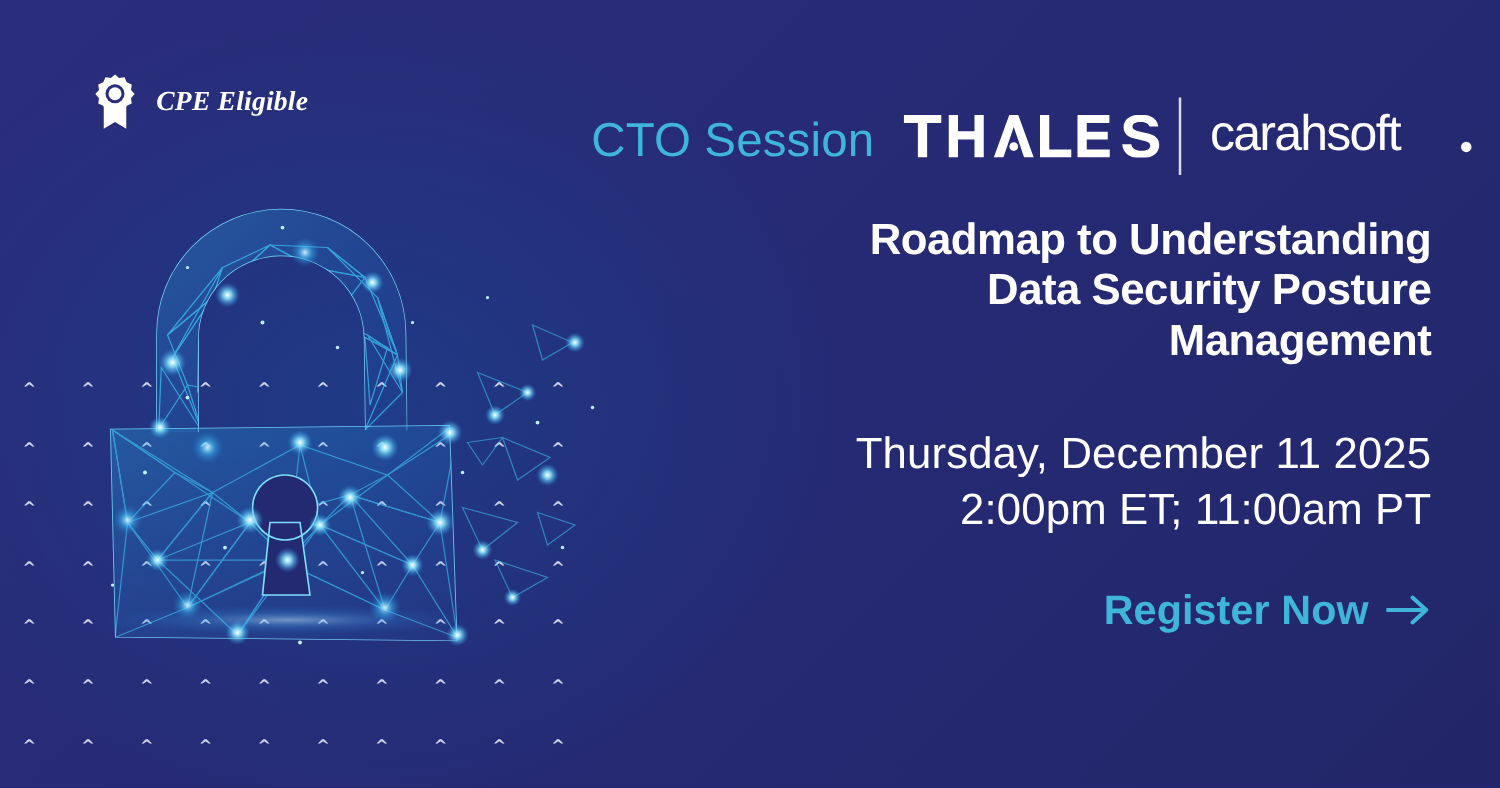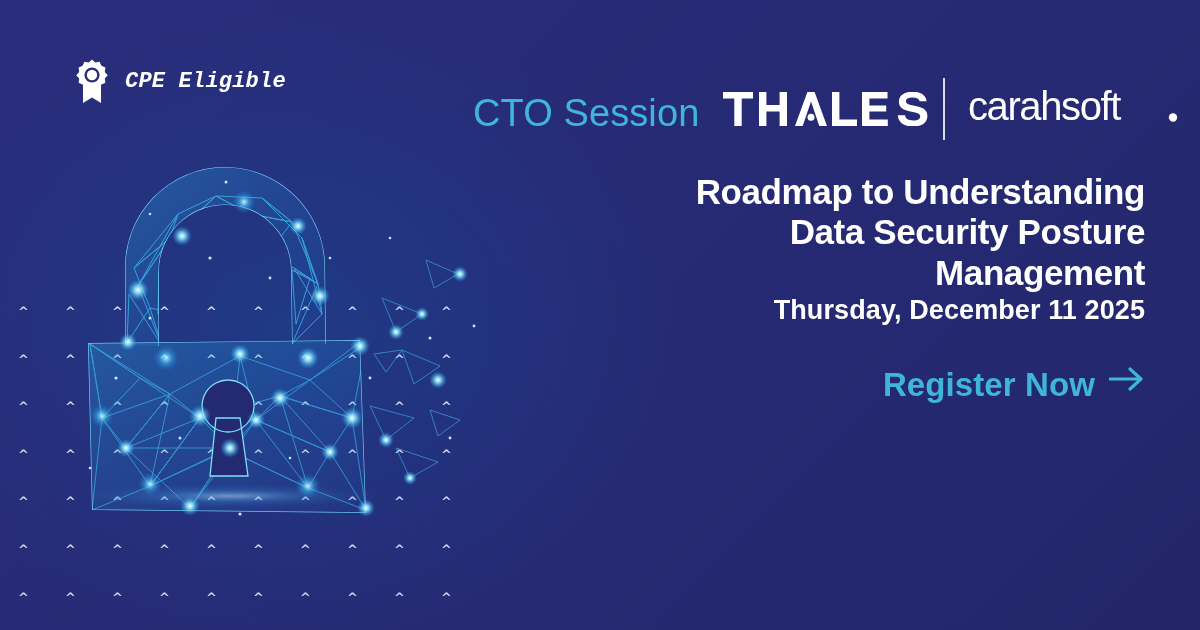--- a/index.html
+++ b/index.html
@@ -52,21 +52,21 @@
     position:absolute; left:70px; top:58px;
     display:flex; align-items:center; gap:11px;
   }
   #cpe .badge-ico { width:44px; height:46px; display:block; }
   #cpe .cpe-text {
     color:#ffffff;
     font-size:22px;
     font-style:italic;
     font-weight:700;
     letter-spacing:.2px;
-    font-family:Liberation Mono, monospace;
+    font-family:Liberation Serif, serif;
   }
 
   
   #cto-session {
     position:absolute; left:473px; top:92px;
     color:#3fb6d9;
     font-size:38px;
     font-weight:400;
     letter-spacing:.1px;
   }
@@ -98,30 +98,31 @@
   }
   #title {
     color:#ffffff;
     font-size:35px;
     font-weight:700;
     line-height:1.155;
     letter-spacing:-0.4px;
     white-space:pre-line;
   }
   #datetime {
+    margin-top:47px;
     color:#ffffff;
-    font-size:27px;
-    font-weight:700;
+    font-size:35px;
+    font-weight:400;
     line-height:1.29;
     letter-spacing:.1px;
   }
   #register {
     margin-top:38px;
     display:inline-flex;
-    align-items:flex-start;
+    align-items:center;
     gap:14px;
     color:#3fb6d9;
     font-size:33px;
     font-weight:700;
     cursor:pointer;
     letter-spacing:.1px;
     margin-left:46px;
   }
   #register .arrow-ico { width:36px; height:26px; display:block; }
 </style>
@@ -334,20 +335,21 @@
       <text x="205" y="36" fill="#ffffff" text-anchor="middle" font-family="'Liberation Sans', sans-serif" font-size="6">®</text>
     </svg>
   </div>
 
   <div id="copy">
     <h1 id="title">Roadmap to Understanding
 Data Security Posture
 Management</h1>
     <div id="datetime">
       <div>Thursday, December 11 2025</div>
+      <div>2:00pm ET; 11:00am PT</div>
     </div>
     <div id="register">
       <span>Register Now</span>
       <span>
         <svg class="arrow-ico" viewBox="0 0 36 26" xmlns="http://www.w3.org/2000/svg">
           <path d="M1 13 H32 M21 3 L32 13 L21 23" fill="none" stroke="#3fb6d9" stroke-width="3.2" stroke-linecap="round" stroke-linejoin="round"></path>
         </svg>
       </span>
     </div>
   </div>

